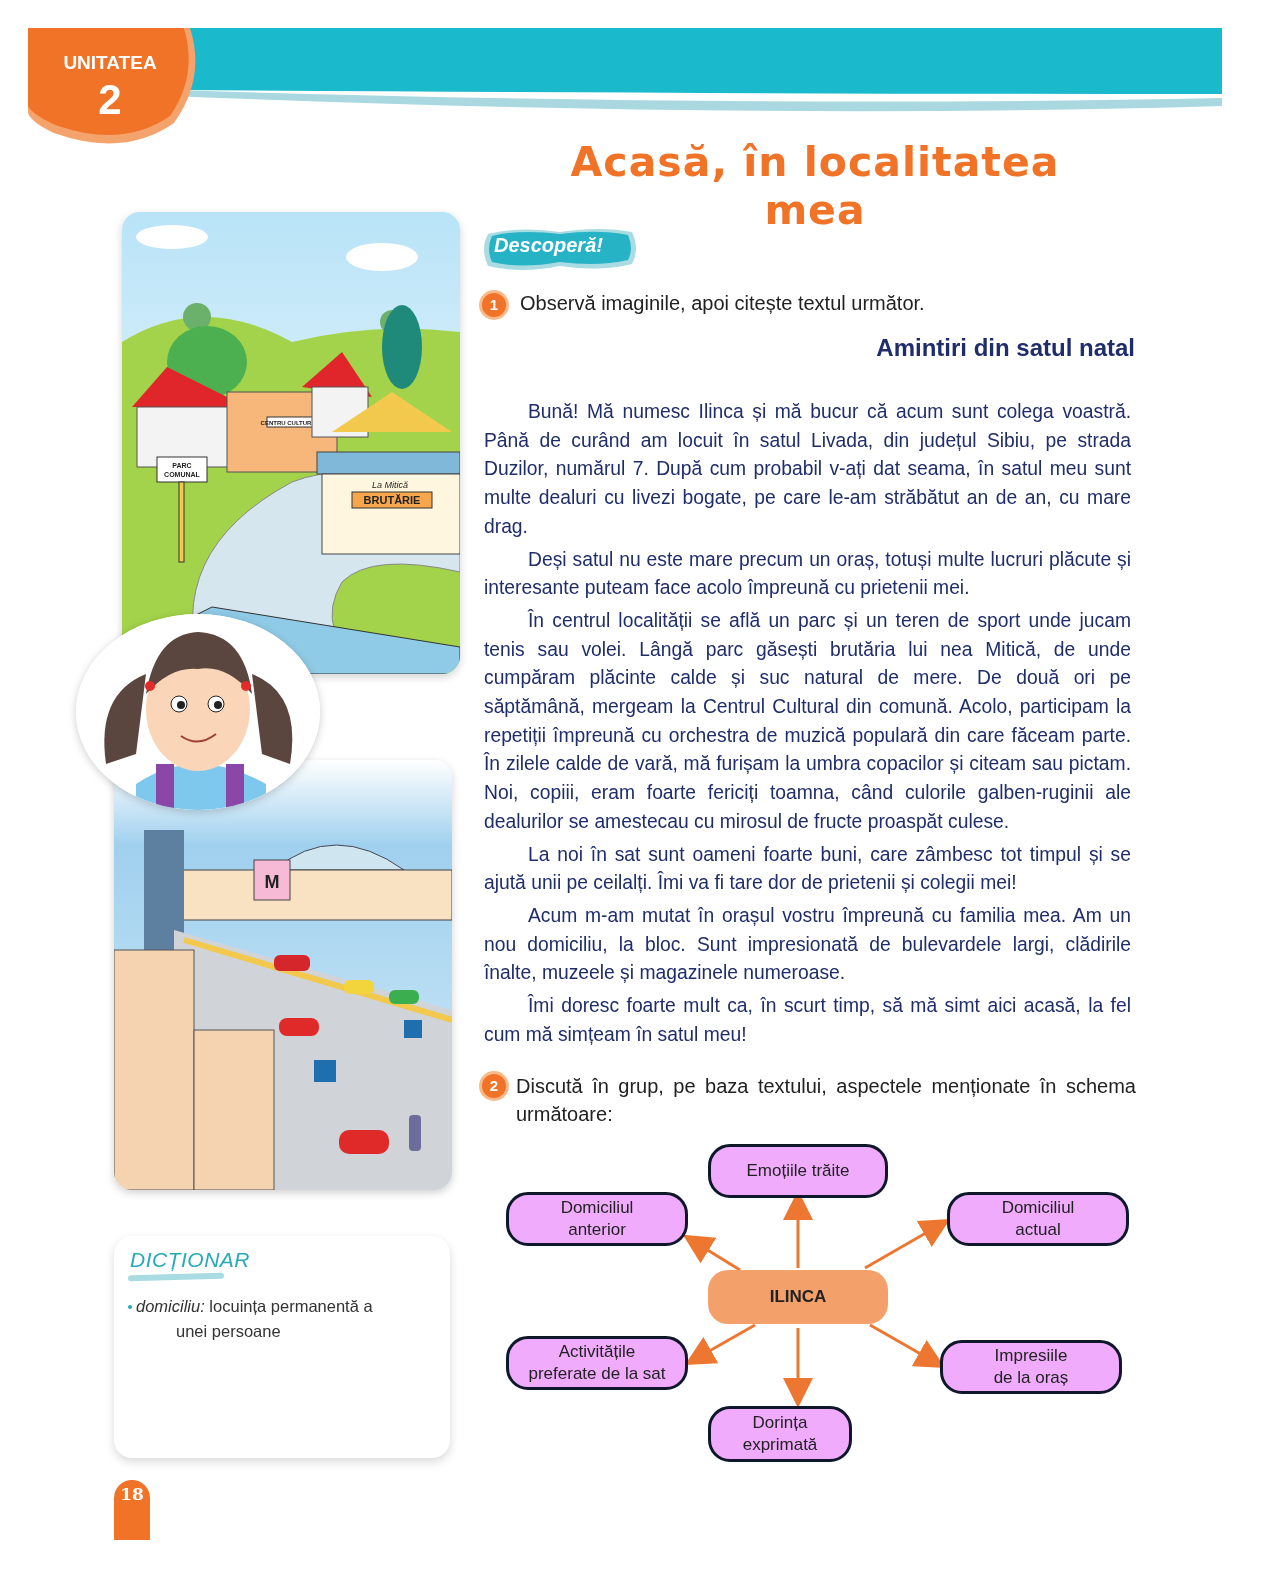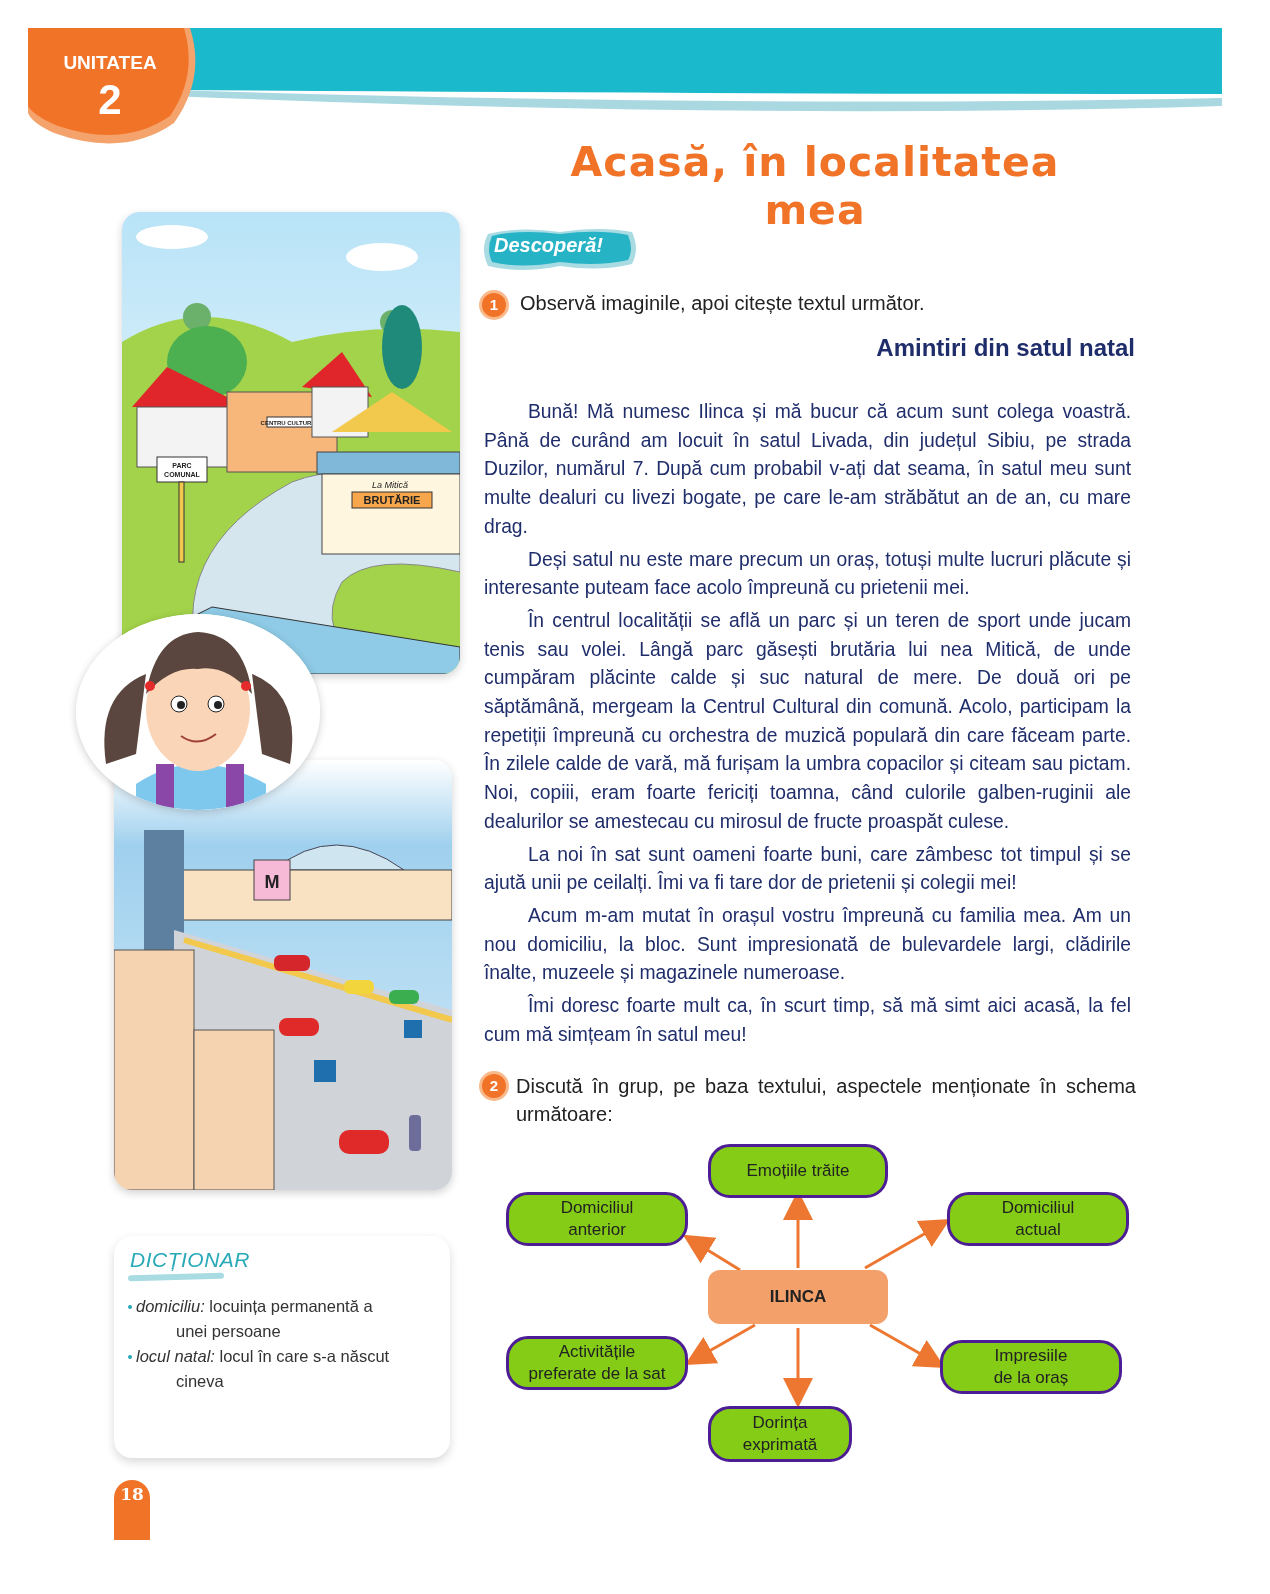--- a/index.html
+++ b/index.html
@@ -49,23 +49,23 @@
 
   .story-title { left:480px; top:334px; width:655px; text-align:right; font-weight:bold; font-size:24px; color:#1f2d6b; }
 
   .story { left:480px; top:394px; width:655px; font-size:19.3px; line-height:28.7px; color:#1f2d6b; text-align:justify; }
   .story p { margin:4px; text-indent:44px; }
 
   .task2-num { left:482px; top:1074px; }
   .task2-text { left:516px; top:1072px; width:620px; font-size:20px; line-height:28px; color:#222; text-align:justify; }
 
   
-  .node { position:absolute; border:3px solid #4c1d95; border-radius:22px; background:#84cc16; box-sizing:border-box;
+  .node { position:absolute; border:3px solid #0f172a; border-radius:22px; background:#f0abfc; box-sizing:border-box;
           display:flex; align-items:center; justify-content:center; text-align:center; font-size:17px; color:#222; line-height:22px; }
-  .node-center { background:#f4a06a; border:none; font-weight:bold; color:#222; border-radius:12px;text-align:center; }
+  .node-center { background:#f4a06a; border:none; font-weight:bold; color:#222; border-radius:20px;text-align:center; }
 </style>
 </head>
 <body>
 
 <div class="abs band">
   <svg width="1080" height="90" viewBox="0 0 1080 90">
     <path d="M0 0 H1072 V70 L1072 66 Q600 66 20 62 Z" fill="#1bb9cc"></path>
     <path d="M20 62 Q600 80 1072 70 V78 Q600 92 20 68 Z" fill="#a9d8e1"></path>
   </svg>
 </div>
@@ -174,24 +174,20 @@
 </div>
 
 <div class="abs dict">
   <div class="abs dict-title">DICȚIONAR</div>
   <div class="abs dict-underline"></div>
   <div class="abs dict-list">
     <div class="dict-item">
       <span class="bullet"></span><span class="term">domiciliu:</span><span> locuința permanentă a</span>
       <span class="cont">unei persoane</span>
     </div>
-    <div class="dict-item">
-      <span class="bullet"></span><span class="term">locul natal:</span><span> locul în care s-a născut</span>
-      <span class="cont">cineva</span>
-    </div>
   </div>
 </div>
 
 <div class="abs page-num">18</div>
 
 <div class="abs disc">
   <svg width="160" height="50" viewBox="0 0 160 50">
     <path d="M8 10 Q40 2 80 8 Q120 2 152 8 Q160 25 152 40 Q120 48 80 42 Q40 50 8 42 Q0 25 8 10 Z" fill="#a9dbe3"></path>
     <path d="M12 12 Q40 5 80 10 Q118 5 148 11 Q154 25 148 36 Q118 43 80 38 Q40 45 12 38 Q6 25 12 12 Z" fill="#27b3c6"></path>
   </svg>

